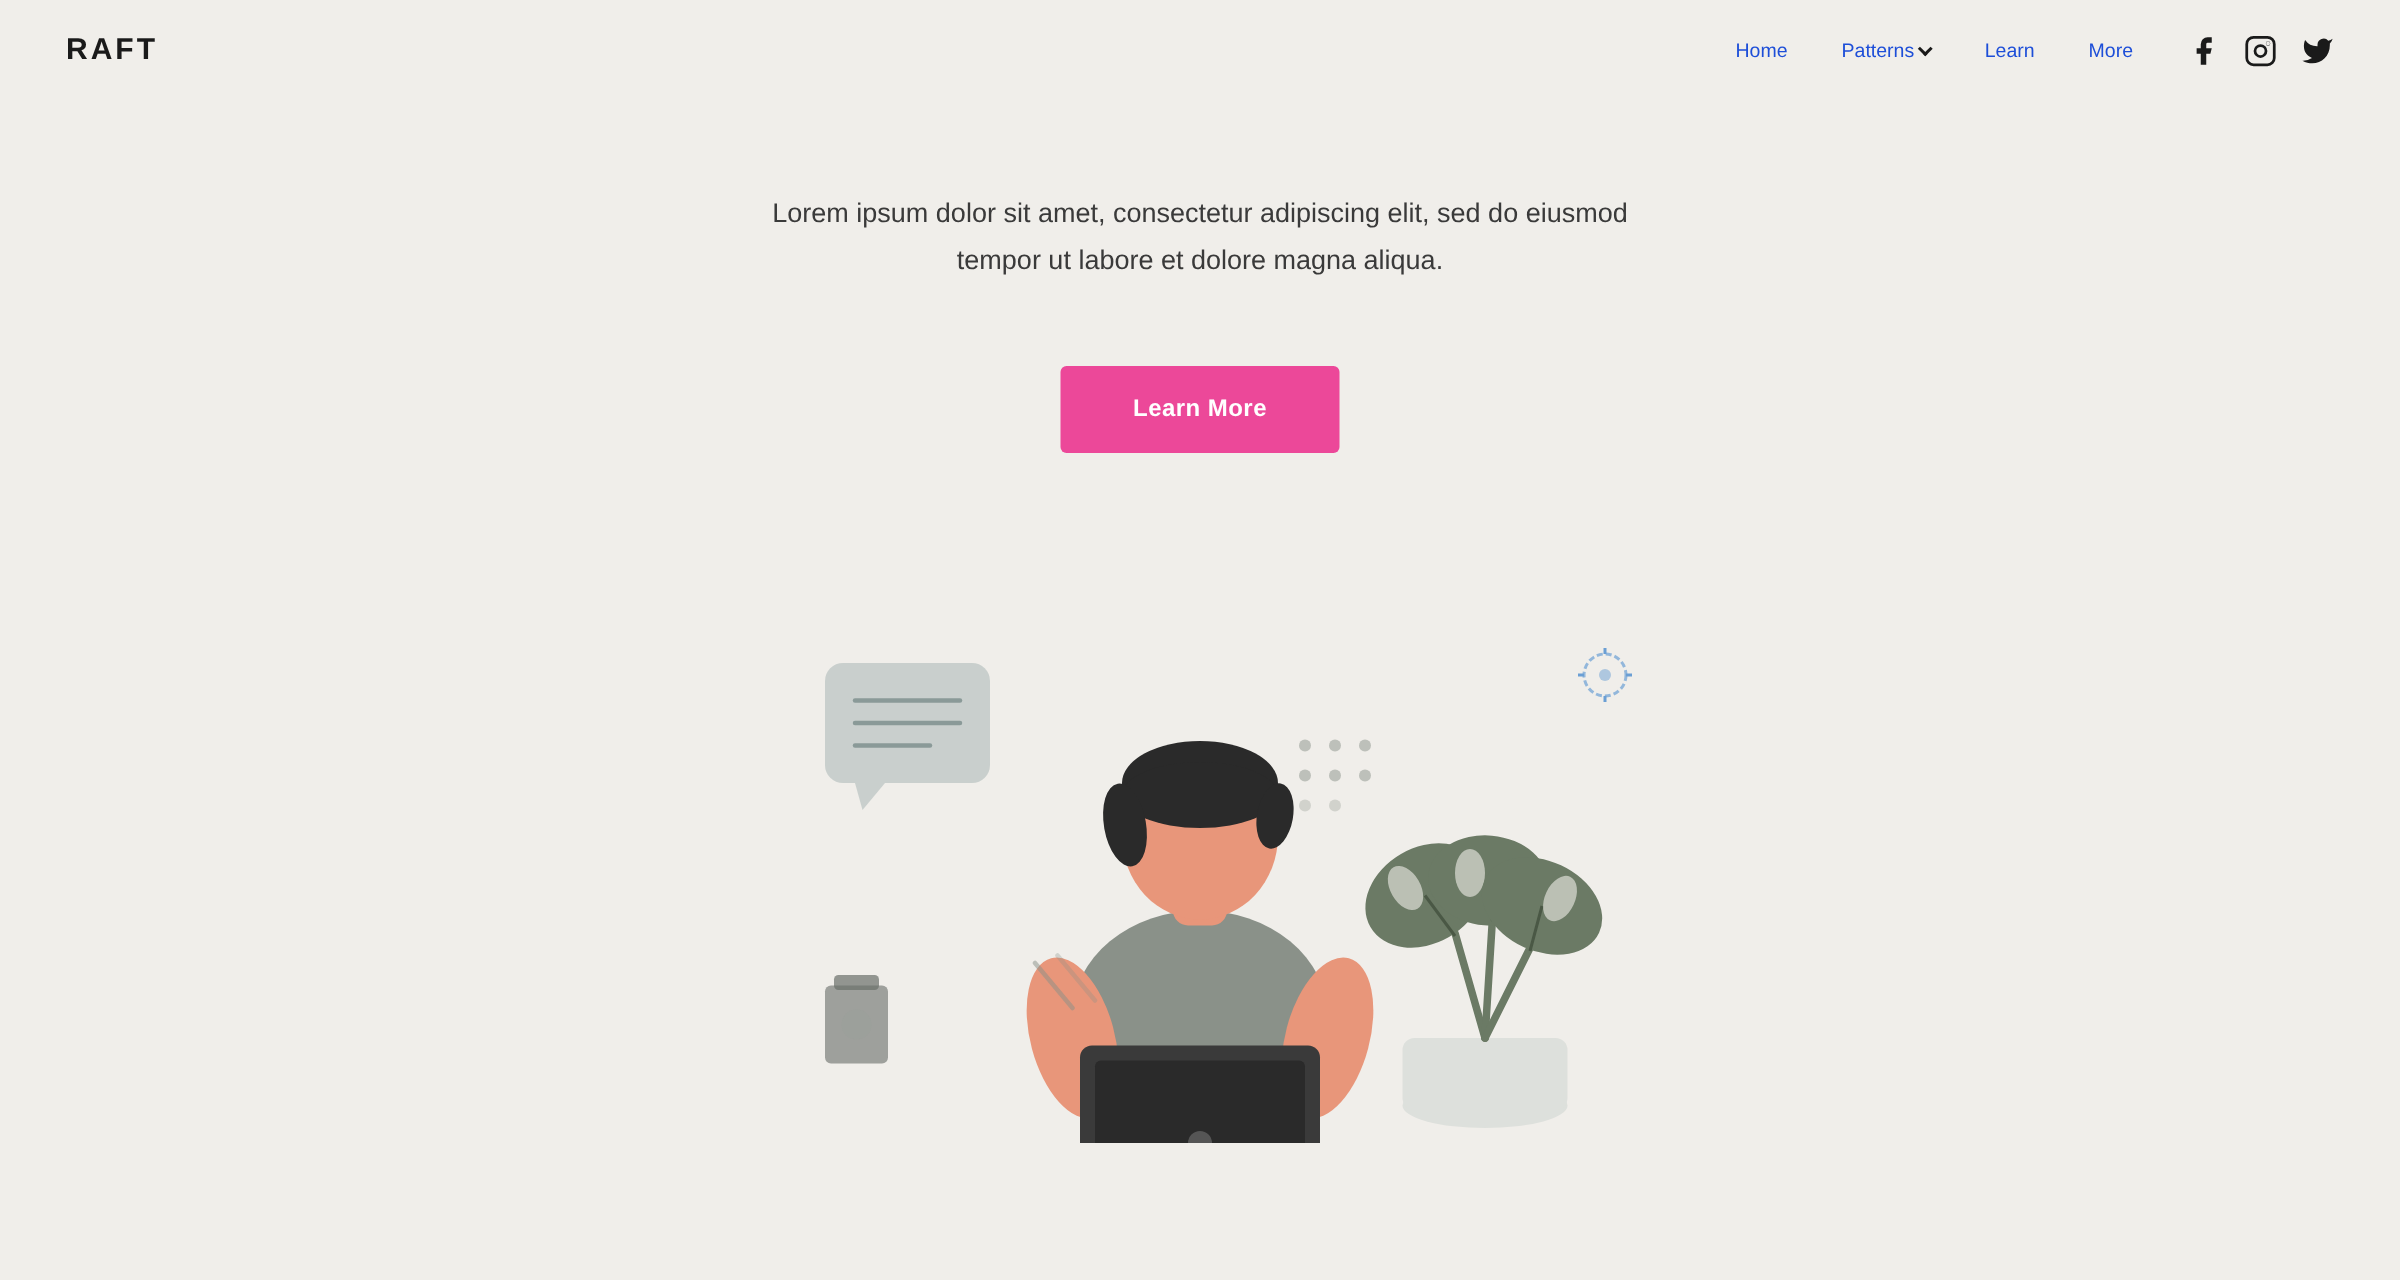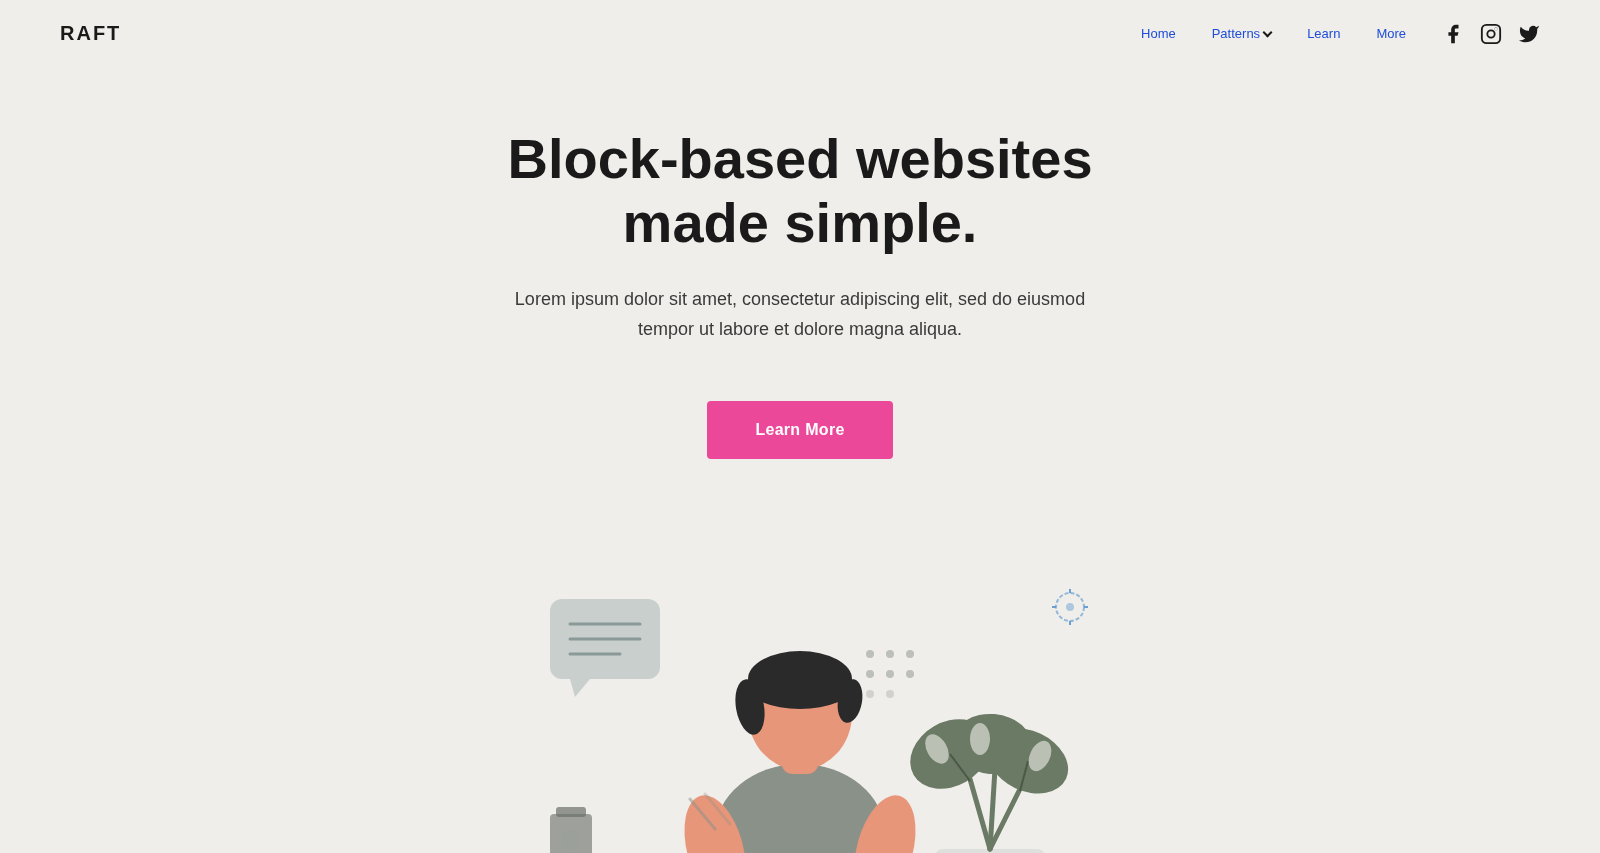--- a/index.html
+++ b/index.html
@@ -9,21 +9,21 @@
       font-family: -apple-system, BlinkMacSystemFont, 'Segoe UI', sans-serif;
       min-height: 853px;
       overflow-x: hidden;
     }
 
     
     nav {
       display: flex;
       align-items: center;
       justify-content: space-between;
-      padding: 22px 60px;
+      padding: 22px 44px;
     }
 
     .nav-logo {
       font-size: 20px;
       font-weight: 800;
       letter-spacing: 2px;
       color: #1a1a1a;
       text-transform: uppercase;
     }
 
@@ -151,21 +151,20 @@
       <div class="social-icon">
         <svg width="22" height="22" viewBox="0 0 24 24" fill="#1a1a1a">
           <path d="M23 3a10.9 10.9 0 0 1-3.14 1.53 4.48 4.48 0 0 0-7.86 3v1A10.66 10.66 0 0 1 3 4s-4 9 5 13a11.64 11.64 0 0 1-7 2c9 5 20 0 20-11.5a4.5 4.5 0 0 0-.08-.83A7.72 7.72 0 0 0 23 3z"></path>
         </svg>
       </div>
     </div>
   </div>
 </nav>
 
 <section class="hero">
-  <h1 class="hero-title">Block-based websites made simple.</h1>
   <p class="hero-subtitle">Lorem ipsum dolor sit amet, consectetur adipiscing elit, sed do eiusmod tempor ut labore et dolore magna aliqua.</p>
   <button class="cta-button">Learn More</button>
 </section>
 
 <div class="illustration-area">
   <svg class="illustration-svg" viewBox="0 0 700 380" xmlns="http://www.w3.org/2000/svg">
 
     <rect x="100" y="60" width="110" height="80" rx="12" fill="#b8c2c0" opacity="0.7"></rect>
     <line x1="120" y1="85" x2="190" y2="85" stroke="#8a9a98" stroke-width="3" stroke-linecap="round"></line>
     <line x1="120" y1="100" x2="190" y2="100" stroke="#8a9a98" stroke-width="3" stroke-linecap="round"></line>

